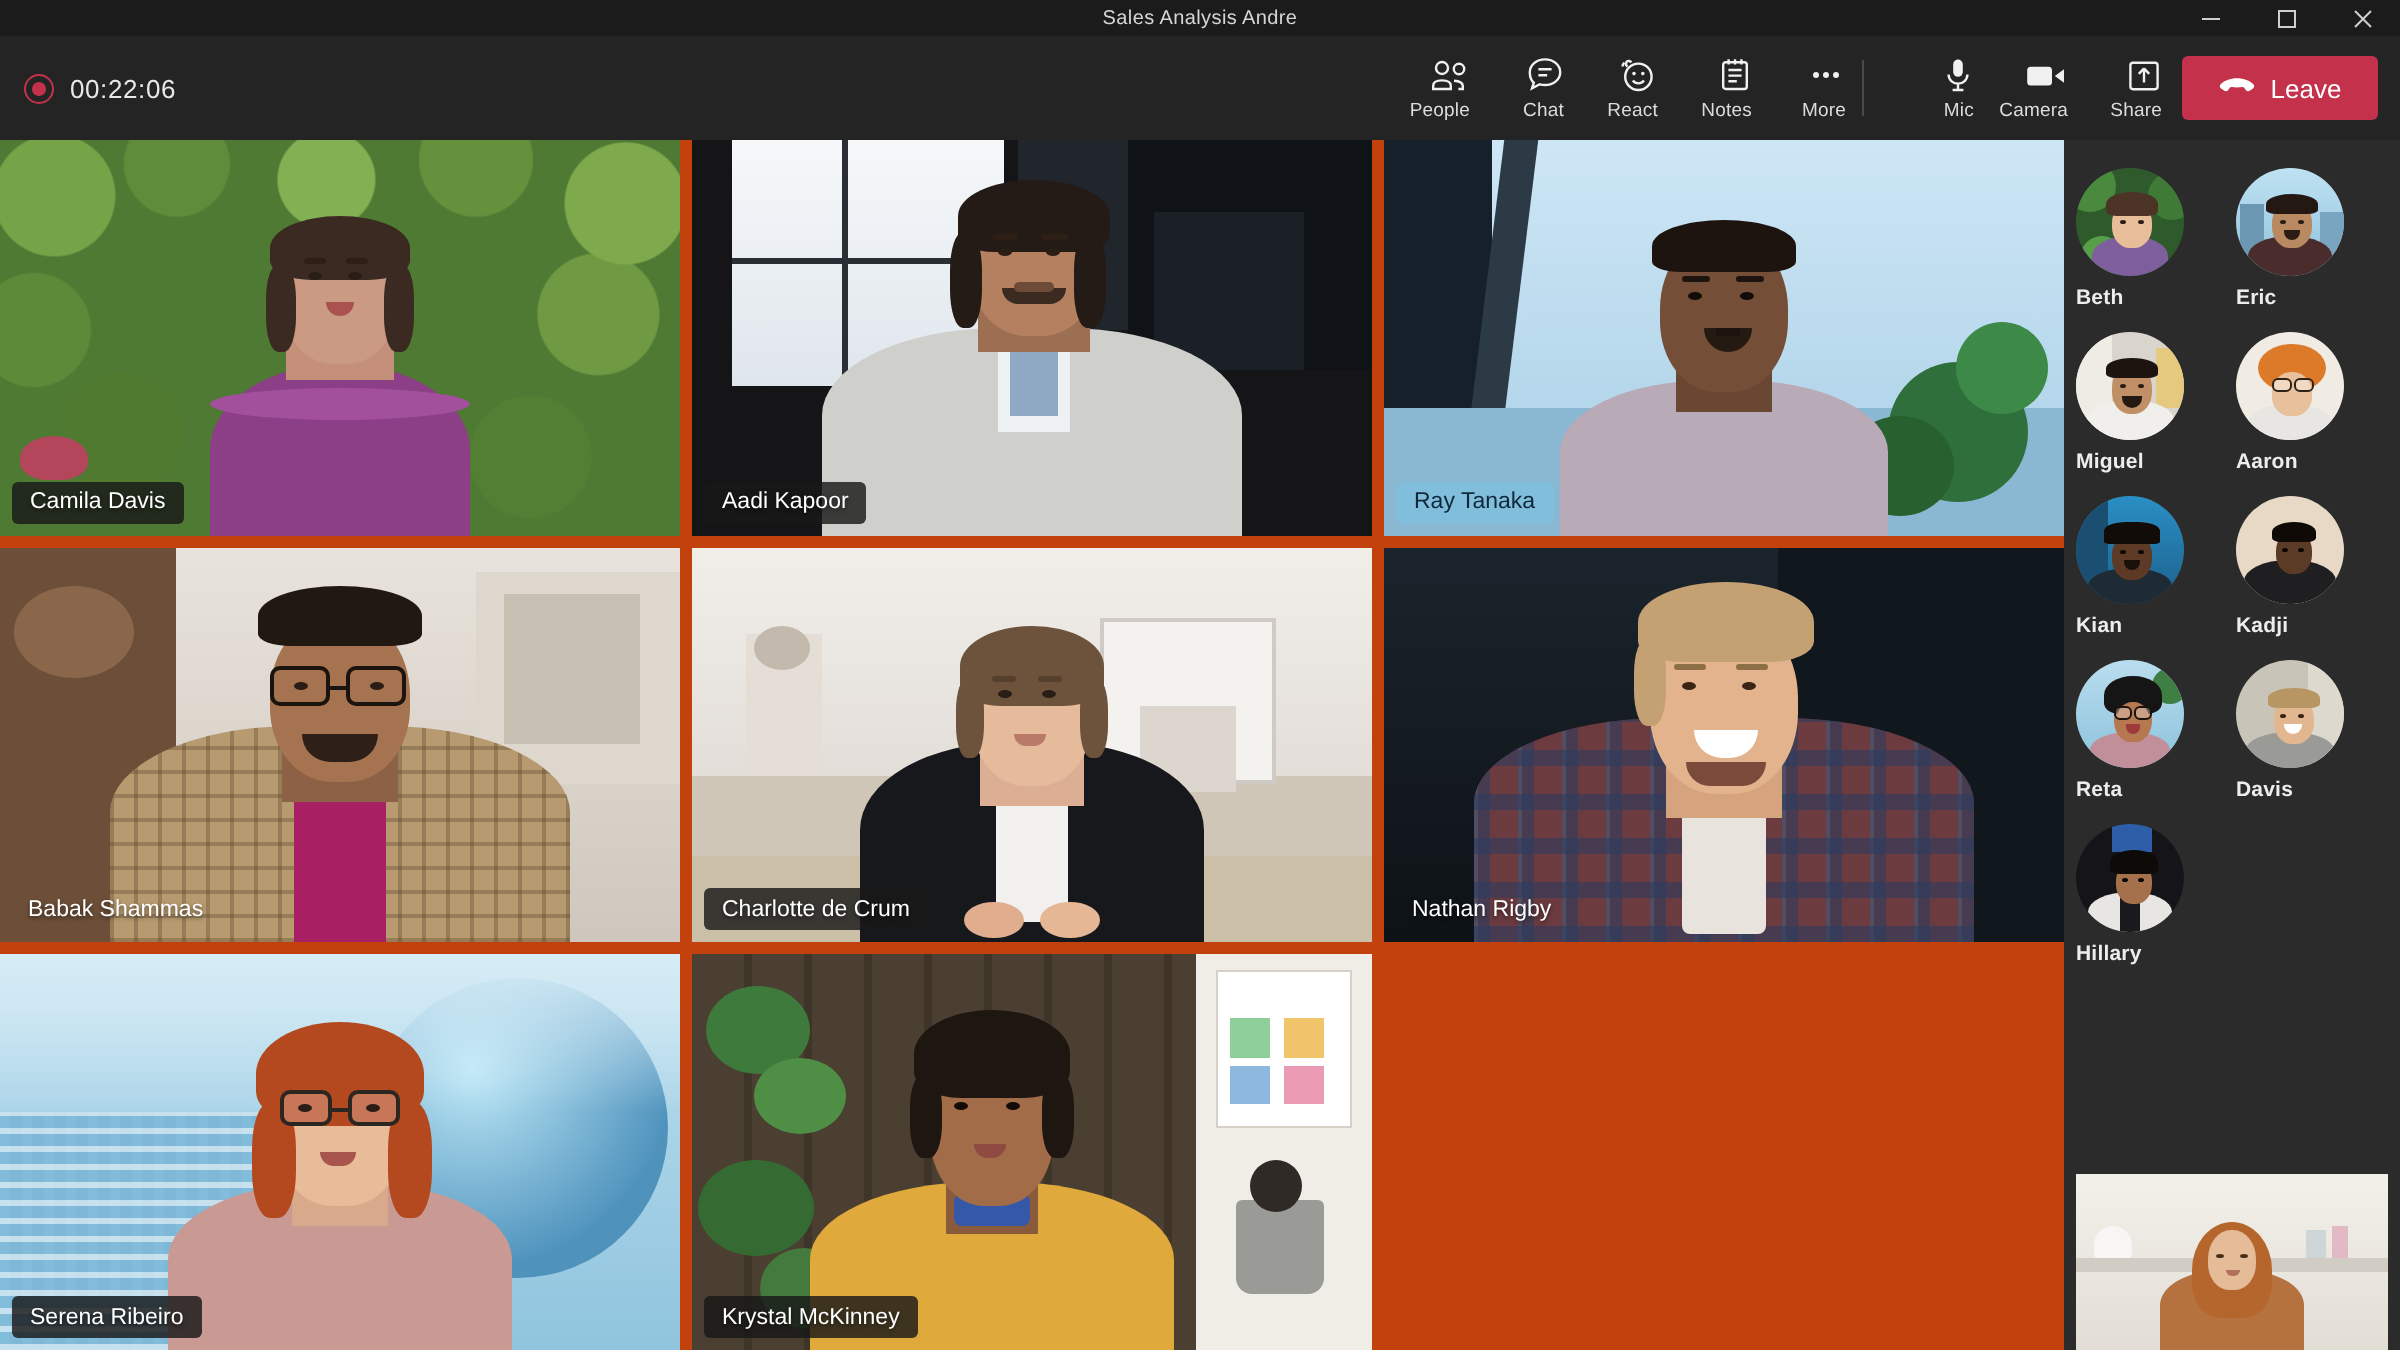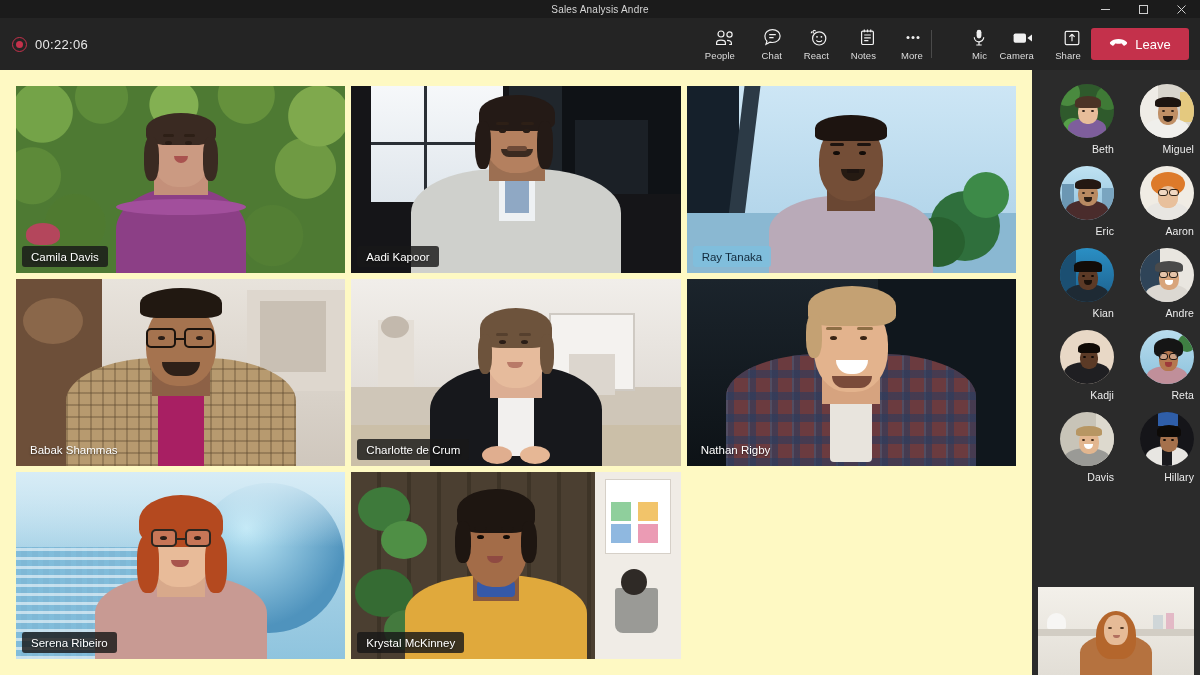--- a/index.html
+++ b/index.html
@@ -54,22 +54,22 @@
     width: 98px; height: 32px; border-radius: 3px;
     background: #c4314b; color: #fff; font-size: 13px; margin-right: 11px; margin-left: 10px;
   }
 
   
   .stage {
     position: absolute; top: 70px; left: 0; width: 1032px; height: 605px;
     display: grid;
     grid-template-columns: 1fr 1fr 1fr;
     grid-template-rows: 1fr 1fr 1fr;
-    gap: 6px; padding: 16px;
-    background: #fef9c3;
+    gap: 6px; padding: 0;
+    background: #c2410c;
   }
   .tile { position: relative; overflow: hidden; background: #2b2b2b; }
   .tile .scene { position: absolute; inset: 0; }
   .name-badge {
     position: absolute; left: 6px; bottom: 6px; z-index: 6;
     max-width: 90%; height: 21px; padding: 0 9px;
     display: flex; align-items: center;
     font-size: 11.5px; color: #ffffff; white-space: nowrap;
     background: rgba(24,24,24,.82); border-radius: 3px;
     text-shadow: 0 1px 2px rgba(0,0,0,.55);
@@ -80,21 +80,21 @@
 
   
   .roster {
     position: absolute; top: 70px; right: 0; width: 168px; height: 605px;
     background: #2b2b2b; padding-top: 14px;
   }
   .roster-grid {
     display: grid; grid-template-columns: 1fr 1fr;
     row-gap: 11px; column-gap: 4px; padding: 0 6px;
   }
-  .person { display: flex; flex-direction: column; align-items: flex-end; gap: 5px; }
+  .person { display: flex; flex-direction: column; align-items: flex-start; gap: 5px; font-weight: bold; }
   .avatar {
     width: 54px; height: 54px; border-radius: 50%; overflow: hidden; position: relative;
     background: #3a3a3a;
   }
   .avatar .scene { position: absolute; inset: 0; }
   .person-name { font-size: 10.5px; color: #ededed; letter-spacing: .1px; }
   .selfview {
     position: absolute; left: 6px; right: 6px; bottom: 0; height: 88px;
     overflow: hidden; background: #000;
   }
@@ -511,58 +511,58 @@
               <div class="eye" style="left:31px;bottom:26px;width:3px;height:2px"></div>
             </div>
           </div>
         </div>
         <div class="person-name">Beth</div>
       </div>
 
       <div class="person">
         <div class="avatar">
           <div class="scene">
+            <div class="bg" style="background:linear-gradient(180deg,#bfe2f2,#8ec0dc)"></div>
+            <div class="rect" style="left:2px;top:18px;width:12px;height:36px;background:#6b97b3"></div>
+            <div class="rect" style="left:42px;top:22px;width:12px;height:32px;background:#7aa5c0"></div>
+            <div class="fig" style="bottom:0;width:54px;height:42px">
+              <div class="torso" style="left:6px;bottom:0;width:42px;height:20px;background:#4a2c2c;border-radius:50% 50% 0 0"></div>
+              <div class="head" style="left:18px;bottom:14px;width:20px;height:24px;background:#b98a62"></div>
+              <div class="hair" style="left:15px;bottom:31px;width:26px;height:10px;background:#241812;border-radius:50% 50% 20% 20%"></div>
+              <div class="eye" style="left:22px;bottom:26px;width:3px;height:2px"></div>
+              <div class="eye" style="left:31px;bottom:26px;width:3px;height:2px"></div>
+              <div class="rect" style="left:24px;bottom:18px;width:8px;height:5px;background:#2b1d14;border-radius:0 0 5px 5px"></div>
+            </div>
+          </div>
+        </div>
+        <div class="person-name">Eric</div>
+      </div>
+
+      <div class="person">
+        <div class="avatar">
+          <div class="scene">
             <div class="bg" style="background:#d9d5cd"></div>
             <div class="rect" style="left:0;top:0;width:18px;height:54px;background:#efece6"></div>
             <div class="rect" style="left:40px;top:8px;width:14px;height:30px;background:#e4c97f"></div>
             <div class="fig" style="bottom:0;width:54px;height:42px">
               <div class="torso" style="left:5px;bottom:0;width:44px;height:20px;background:#f0efec;border-radius:50% 50% 0 0"></div>
               <div class="head" style="left:18px;bottom:13px;width:20px;height:25px;background:#c08f66"></div>
               <div class="hair" style="left:15px;bottom:31px;width:26px;height:10px;background:#1d1410;border-radius:50% 50% 20% 20%"></div>
               <div class="eye" style="left:22px;bottom:26px;width:3px;height:2px"></div>
               <div class="eye" style="left:31px;bottom:26px;width:3px;height:2px"></div>
               <div class="rect" style="left:23px;bottom:16px;width:10px;height:6px;background:#241812;border-radius:0 0 6px 6px"></div>
             </div>
           </div>
         </div>
         <div class="person-name">Miguel</div>
       </div>
 
       <div class="person">
         <div class="avatar">
           <div class="scene">
-            <div class="bg" style="background:linear-gradient(180deg,#bfe2f2,#8ec0dc)"></div>
-            <div class="rect" style="left:2px;top:18px;width:12px;height:36px;background:#6b97b3"></div>
-            <div class="rect" style="left:42px;top:22px;width:12px;height:32px;background:#7aa5c0"></div>
-            <div class="fig" style="bottom:0;width:54px;height:42px">
-              <div class="torso" style="left:6px;bottom:0;width:42px;height:20px;background:#4a2c2c;border-radius:50% 50% 0 0"></div>
-              <div class="head" style="left:18px;bottom:14px;width:20px;height:24px;background:#b98a62"></div>
-              <div class="hair" style="left:15px;bottom:31px;width:26px;height:10px;background:#241812;border-radius:50% 50% 20% 20%"></div>
-              <div class="eye" style="left:22px;bottom:26px;width:3px;height:2px"></div>
-              <div class="eye" style="left:31px;bottom:26px;width:3px;height:2px"></div>
-              <div class="rect" style="left:24px;bottom:18px;width:8px;height:5px;background:#2b1d14;border-radius:0 0 5px 5px"></div>
-            </div>
-          </div>
-        </div>
-        <div class="person-name">Eric</div>
-      </div>
-
-      <div class="person">
-        <div class="avatar">
-          <div class="scene">
             <div class="bg" style="background:#f0ece4"></div>
             <div class="fig" style="bottom:0;width:54px;height:44px">
               <div class="torso" style="left:6px;bottom:0;width:42px;height:18px;background:#e8e6e2;border-radius:50% 50% 0 0"></div>
               <div class="head" style="left:18px;bottom:12px;width:20px;height:24px;background:#e8c09c"></div>
               <div class="hair" style="left:11px;bottom:24px;width:34px;height:24px;background:#dd7a2a;border-radius:50%"></div>
               <div class="head" style="left:18px;bottom:12px;width:20px;height:22px;background:#e8c09c"></div>
               <div class="rect" style="left:18px;bottom:24px;width:10px;height:7px;background:rgba(255,255,255,.4);border:1.4px solid #2e2318;border-radius:3px"></div>
               <div class="rect" style="left:29px;bottom:24px;width:10px;height:7px;background:rgba(255,255,255,.4);border:1.4px solid #2e2318;border-radius:3px"></div>
             </div>
           </div>
@@ -582,37 +582,20 @@
               <div class="eye" style="left:22px;bottom:25px;width:3px;height:2px;background:#0c0704"></div>
               <div class="eye" style="left:31px;bottom:25px;width:3px;height:2px;background:#0c0704"></div>
               <div class="rect" style="left:24px;bottom:17px;width:8px;height:5px;background:#1a110a;border-radius:0 0 5px 5px"></div>
             </div>
           </div>
         </div>
         <div class="person-name">Kian</div>
       </div>
 
 
-      <div class="person">
-        <div class="avatar">
-          <div class="scene">
-            <div class="bg" style="background:#e9e6e0"></div>
-            <div class="rect" style="left:0;top:0;width:20px;height:54px;background:#2f4458"></div>
-            <div class="fig" style="bottom:0;width:54px;height:44px">
-              <div class="torso" style="left:6px;bottom:0;width:42px;height:18px;background:#dcd8d2;border-radius:50% 50% 0 0"></div>
-              <div class="head" style="left:19px;bottom:12px;width:20px;height:24px;background:#d8a57c"></div>
-              <div class="hair" style="left:15px;bottom:30px;width:28px;height:11px;background:#4a4a4a;border-radius:50% 50% 18% 18%"></div>
-              <div class="rect" style="left:19px;bottom:24px;width:9px;height:7px;background:rgba(255,255,255,.35);border:1.3px solid #25201a;border-radius:3px"></div>
-              <div class="rect" style="left:29px;bottom:24px;width:9px;height:7px;background:rgba(255,255,255,.35);border:1.3px solid #25201a;border-radius:3px"></div>
-              <div class="rect" style="left:25px;bottom:17px;width:8px;height:5px;background:#fff;border-radius:0 0 5px 5px"></div>
-            </div>
-          </div>
-        </div>
-        <div class="person-name">Andre</div>
-      </div>
 
       <div class="person">
         <div class="avatar">
           <div class="scene">
             <div class="bg" style="background:#e8d8c6"></div>
             <div class="fig" style="bottom:0;width:54px;height:46px">
               <div class="torso" style="left:4px;bottom:0;width:46px;height:22px;background:#1f1f22;border-radius:48% 48% 0 0"></div>
               <div class="head" style="left:20px;bottom:15px;width:18px;height:22px;background:#5b3a26"></div>
               <div class="hair" style="left:18px;bottom:31px;width:22px;height:10px;background:#100a06;border-radius:50% 50% 20% 20%"></div>
               <div class="eye" style="left:23px;bottom:26px;width:3px;height:2px;background:#0a0603"></div>

